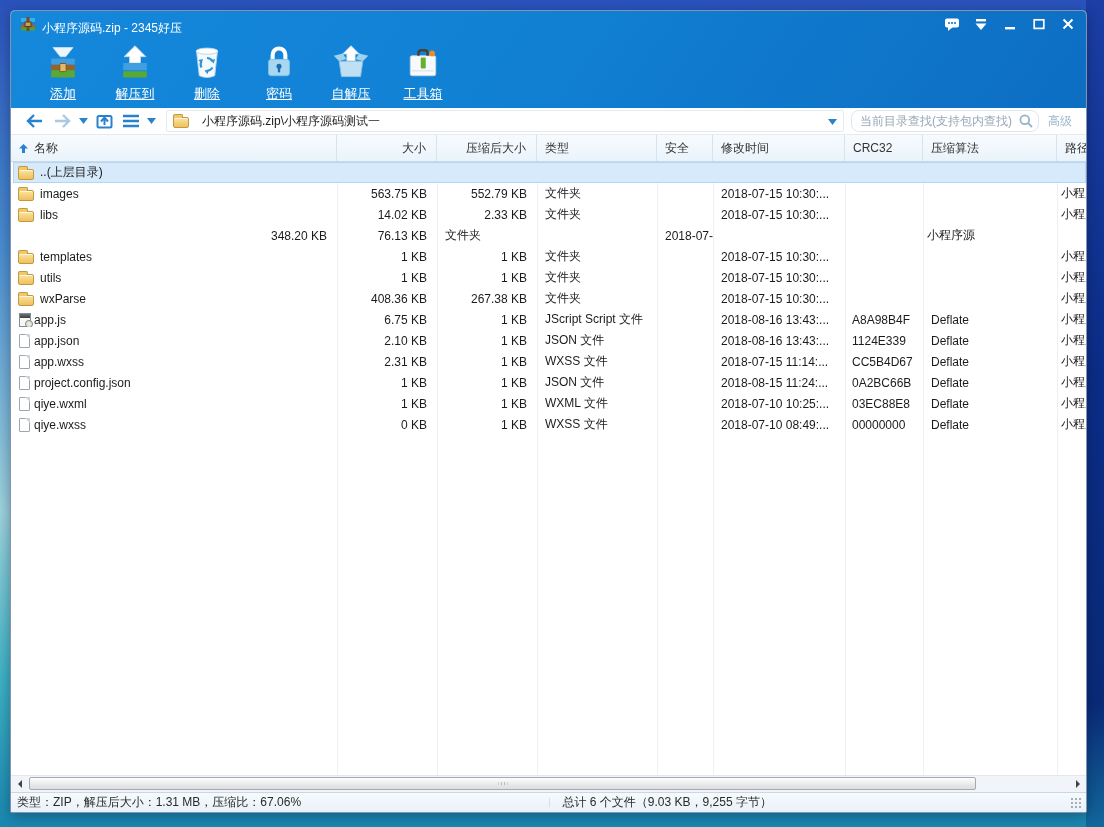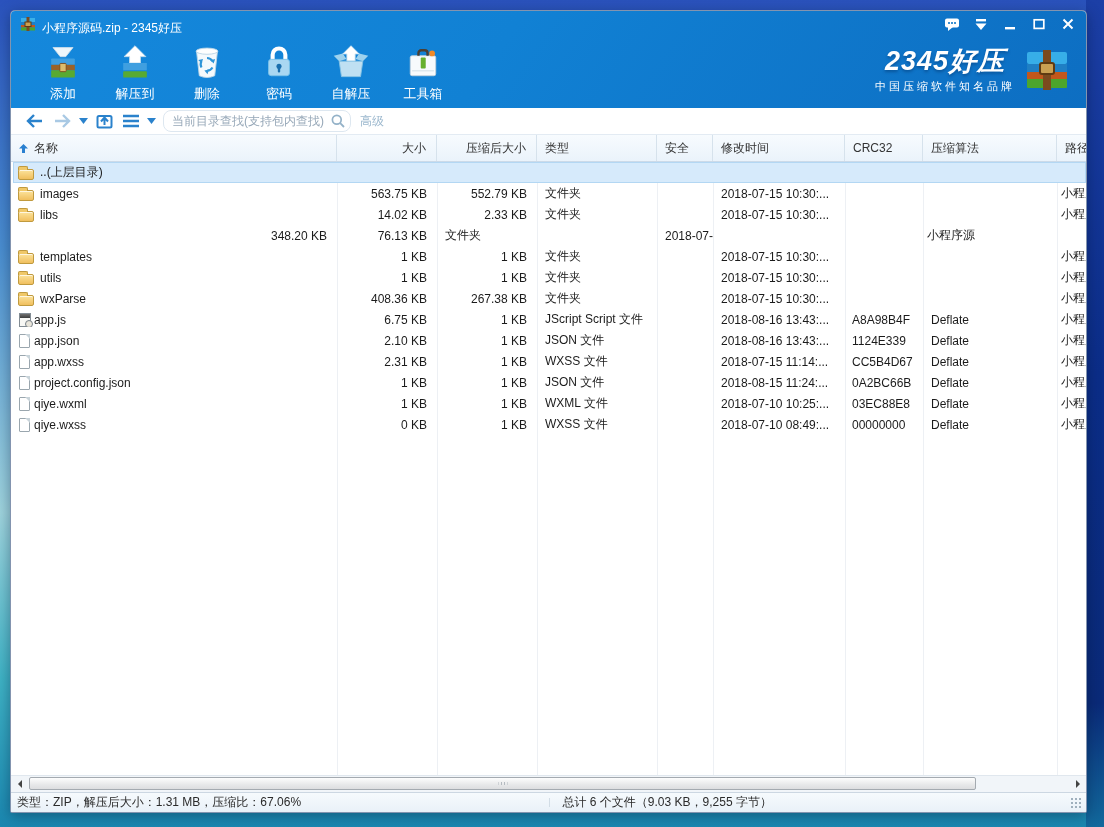--- a/index.html
+++ b/index.html
@@ -20,21 +20,21 @@
   
   .header-blue { background:linear-gradient(125deg,#1588dc 0%,#1181d4 45%,#0d6ec2 100%); }
   .titlebar { height:26px; display:flex; align-items:center; padding:0 8px 0 9px; color:#fff;
     font-size:12px; gap:6px; }
   .title-text { margin-top:8px; }
   .win-controls { margin-left:auto; display:flex; align-items:center; gap:9px; }
   .wc-btn { width:20px; height:18px; display:flex; align-items:center; justify-content:center; cursor:default; }
 
   .toolbar { height:71px; display:flex; align-items:flex-start; padding:5px 0 0 16px; position:relative; }
   .tbtn { width:72px; display:flex; flex-direction:column; align-items:center; gap:2px;
-    color:#fff; font-size:13px; padding-top:1px; }
+    color:#fff; font-size:13px; padding-top:1px;text-decoration:underline; }
   .tbtn svg { width:42px; height:40px; }
 
   .brand { position:absolute; right:16px; top:9px; display:flex; align-items:center; gap:9px; color:#fff; }
   .brand-text { text-align:center; }
   .brand-name { font-size:27px; font-weight:bold; font-style:italic; letter-spacing:1px;
     text-shadow:0 2px 3px rgba(0,40,90,.4); line-height:30px; }
   .brand-tag { font-size:11px; letter-spacing:3px; margin-top:3px; white-space:nowrap; }
 
   
   .navbar { height:27px; background:#fff; display:flex; align-items:center; padding:0 8px 0 14px;
@@ -223,34 +223,20 @@
         <svg viewBox="0 0 44 44">
           <rect x="8" y="14" width="28" height="22" rx="2" fill="#f7fafc" stroke="#c3d2dc"></rect>
           <path d="M17 14 v-3 a3 3 0 0 1 3 -3 h4 a3 3 0 0 1 3 3 v3" fill="none" stroke="#4a3f33" stroke-width="2.6"></path>
           <rect x="19.5" y="16" width="5.5" height="12" rx="1" fill="#66b02e"></rect>
           <circle cx="32" cy="11.5" r="3.2" fill="#f08a28"></circle>
           <line x1="10" y1="30.5" x2="34" y2="30.5" stroke="#dde8ee" stroke-width="1.5"></line>
         </svg>
         <span>工具箱</span>
       </div>
 
-      <div class="brand">
-        <div class="brand-text">
-          <div class="brand-name">2345好压</div>
-          <div class="brand-tag">中国压缩软件知名品牌</div>
-        </div>
-        <svg width="46" height="42" viewBox="0 0 46 42">
-          <rect x="3" y="3" width="40" height="12" rx="2" fill="#37aee8"></rect>
-          <rect x="3" y="15" width="40" height="8" fill="#1f7fc4"></rect>
-          <rect x="3" y="23" width="40" height="7" fill="#c2571c"></rect>
-          <rect x="3" y="30" width="40" height="9" rx="1" fill="#4ca52c"></rect>
-          <rect x="19" y="1" width="8" height="40" fill="#7b4a1e"></rect>
-          <rect x="16" y="14" width="14" height="11" rx="2" fill="#caa052" stroke="#5f3a12" stroke-width="2"></rect>
-        </svg>
-      </div>
     </div>
   </div>
 
   <div class="navbar">
     <span class="nico">
       <svg width="20" height="16" viewBox="0 0 20 16">
           <path d="M9 2 L3 8 L9 14 M3 8 H17" fill="none" stroke="#2a82cc" stroke-width="2.4"></path>
         </svg>
     </span>
     <span class="nico">
@@ -272,20 +258,29 @@
     <span class="nico">
       <svg width="18" height="14" viewBox="0 0 18 14">
           <path d="M1 2 H17 M1 7 H17 M1 12 H17" stroke="#2a82cc" stroke-width="2.4"></path>
         </svg>
     </span>
     <span class="nico">
       <svg width="9" height="6" viewBox="0 0 9 6">
           <polygon points="0,0 9,0 4.5,6" fill="#2a82cc"></polygon>
         </svg>
     </span>
+    <div class="addr">
+      <span class="fic fic-folder"></span>
+      <span>小程序源码.zip\小程序源码测试一</span>
+      <span class="addr-caret">
+        <svg width="9" height="6" viewBox="0 0 9 6">
+            <polygon points="0,0 9,0 4.5,6" fill="#2a82cc"></polygon>
+          </svg>
+      </span>
+    </div>
     <div class="search">
       <input type="text" placeholder="当前目录查找(支持包内查找)" style="">
       <span class="nico">
         <svg width="16" height="16" viewBox="0 0 16 16">
             <circle cx="6.8" cy="6.8" r="4.4" fill="none" stroke="#94b2c8" stroke-width="1.7"></circle>
             <line x1="10.2" y1="10.2" x2="14" y2="14" stroke="#94b2c8" stroke-width="1.8"></line>
           </svg>
       </span>
     </div>
     <span class="advanced">高级</span>

